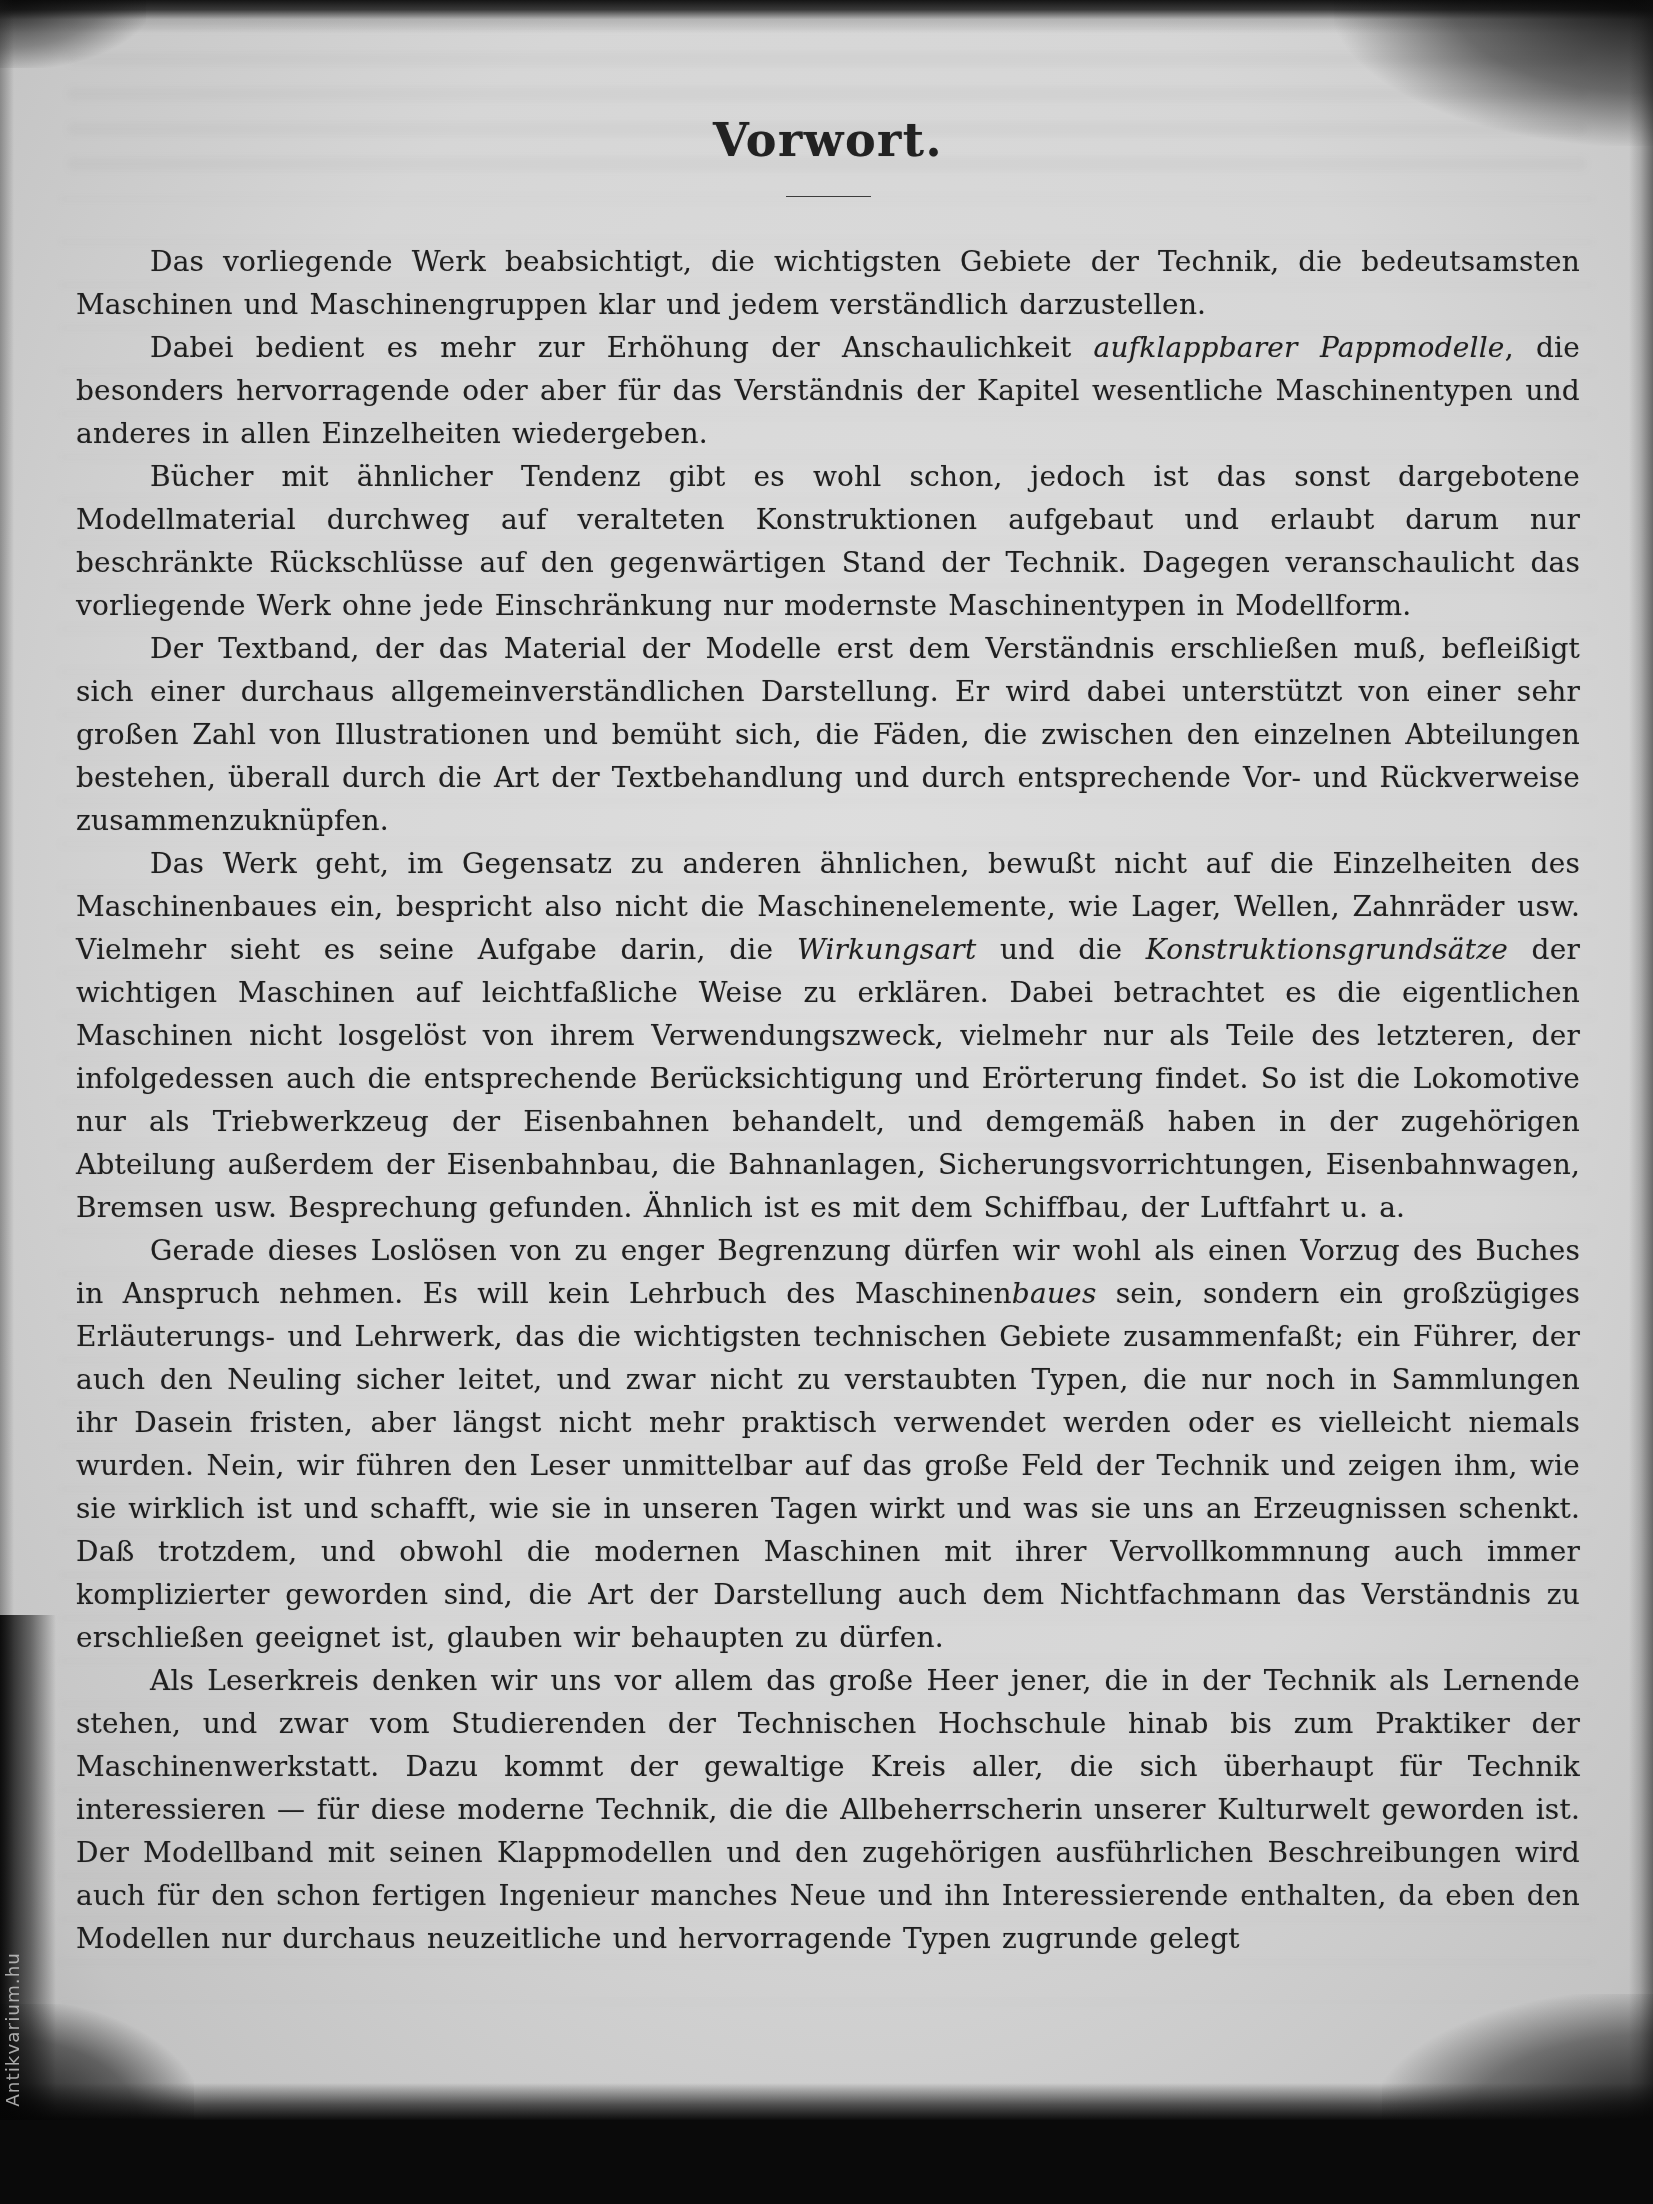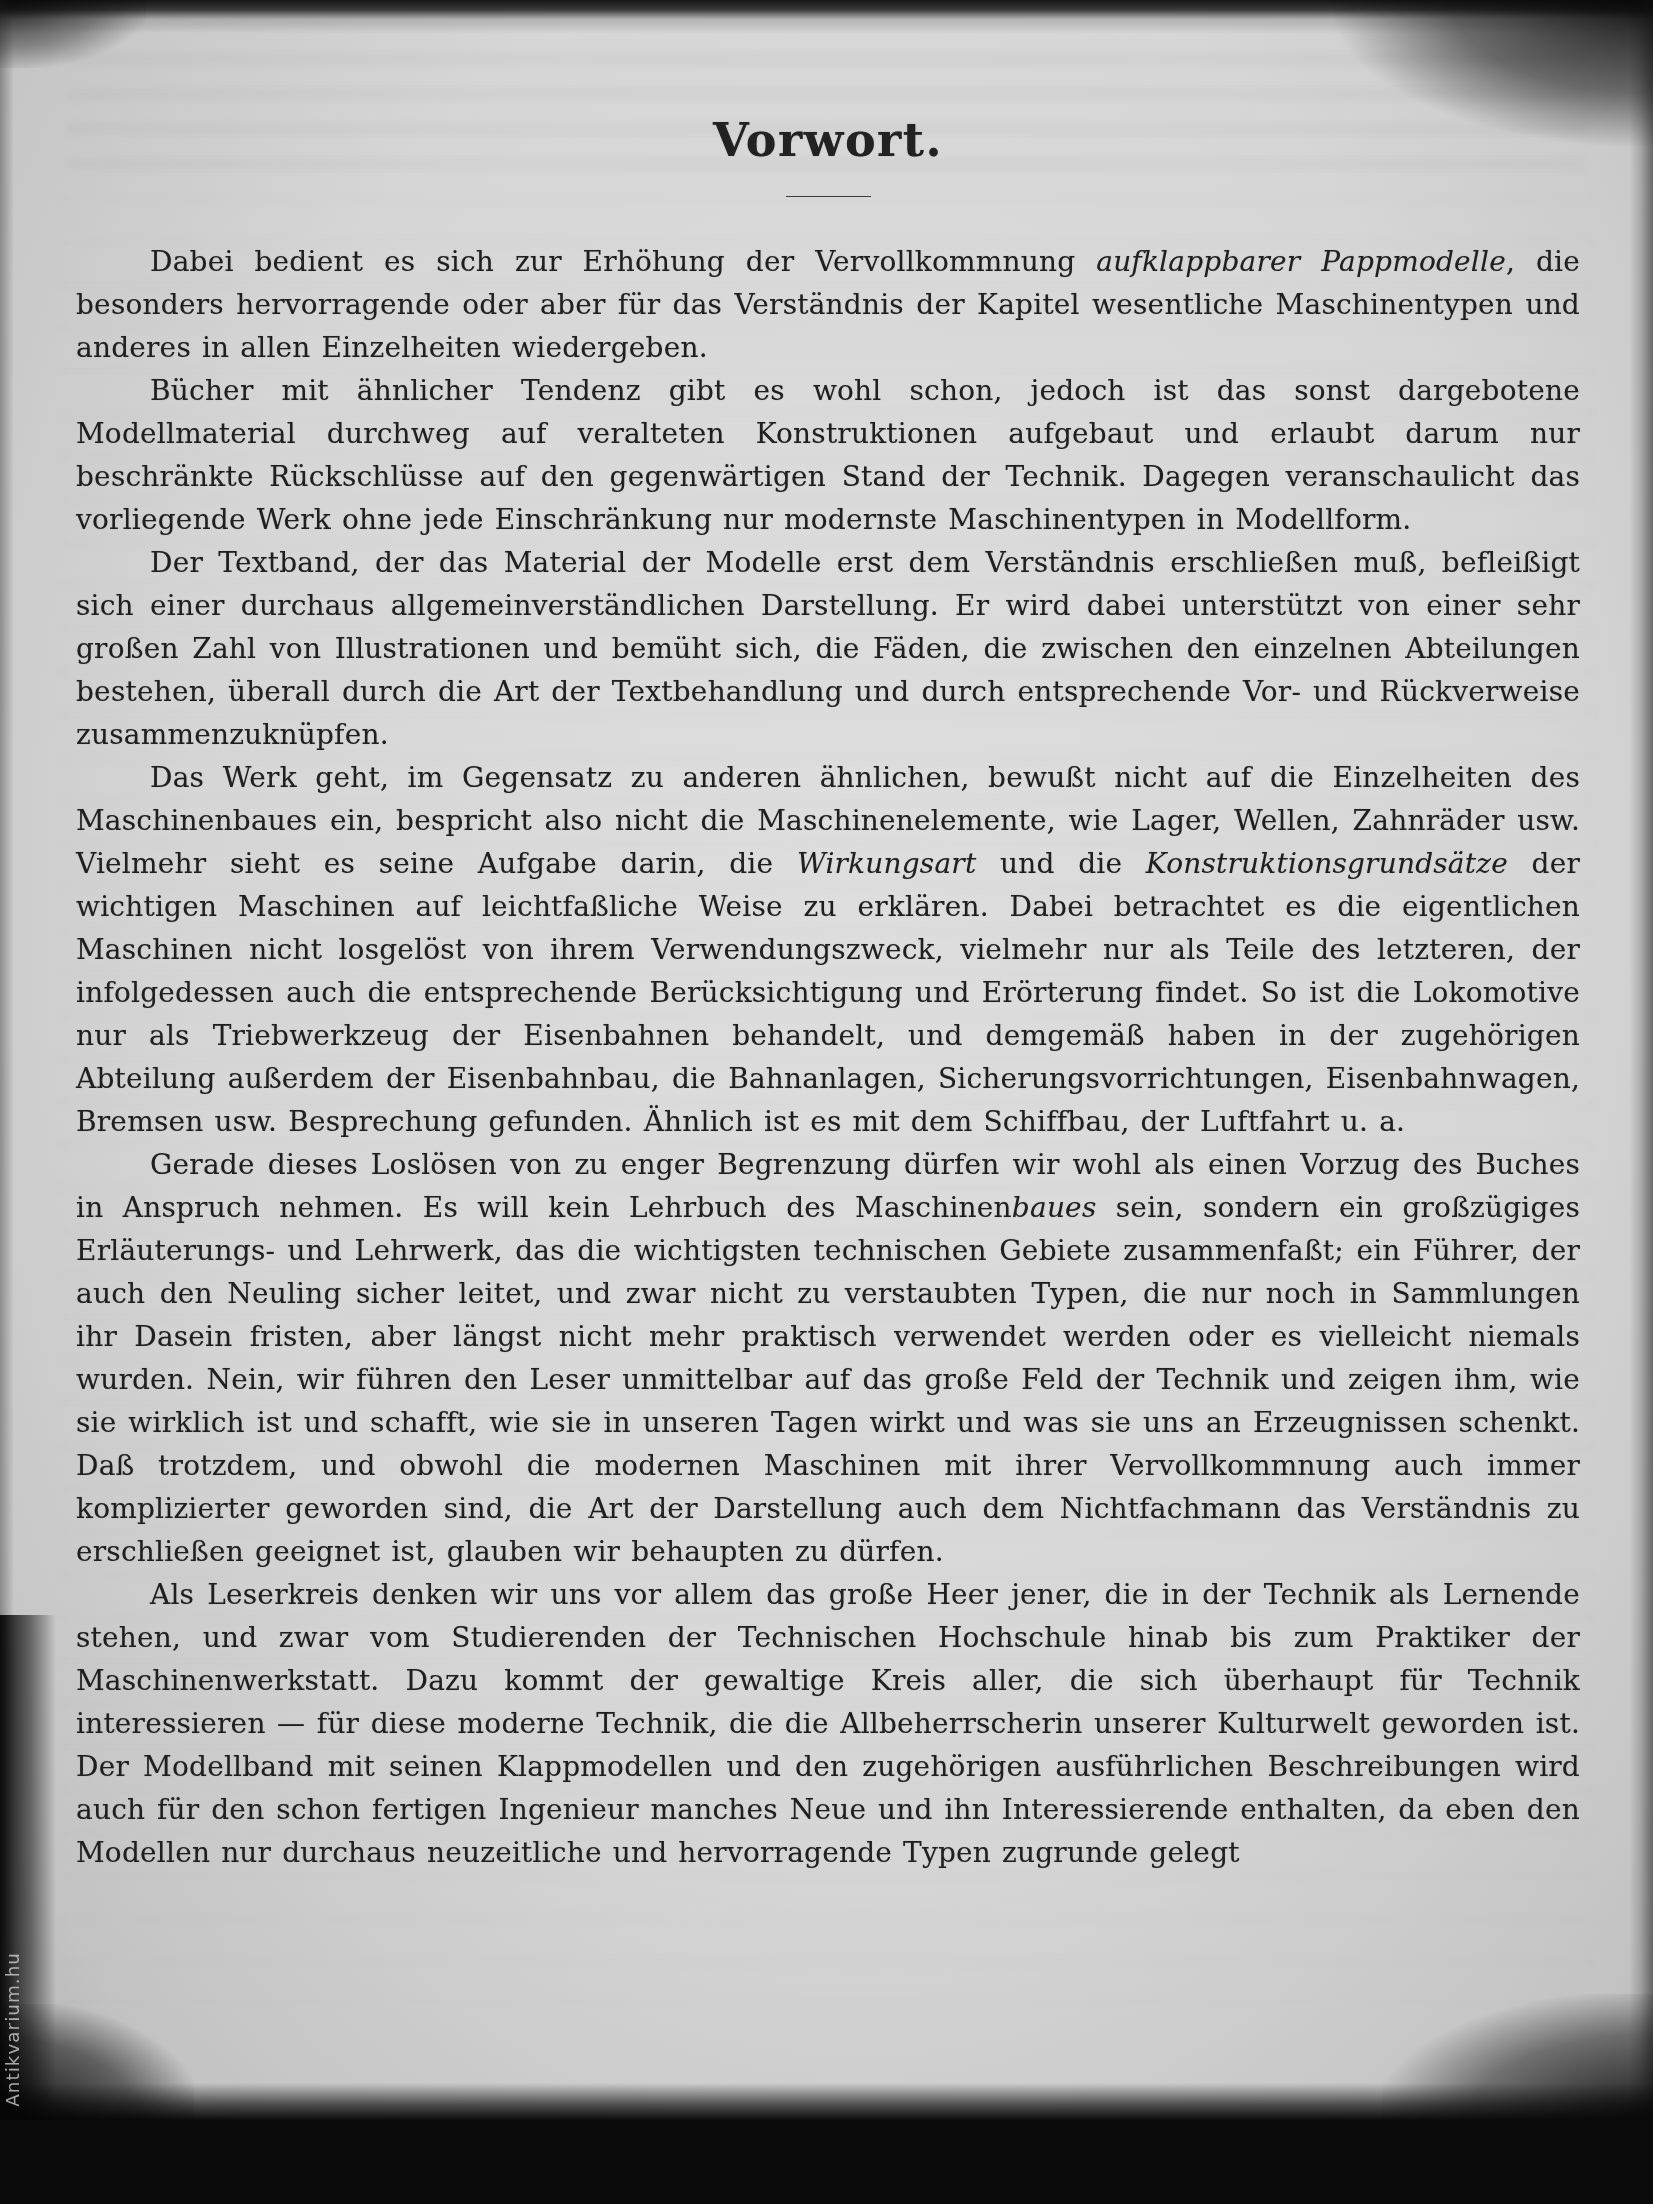--- a/index.html
+++ b/index.html
@@ -124,21 +124,22 @@
 
 <div class="scan">
 
   <div class="ghost ghost-top"></div>
   <div class="ghost ghost-mid"></div>
 
   <main class="page">
     <h1>Vorwort.</h1>
     <div class="title-rule"></div>
     <div id="paragraphs">
-        <p><span>Dabei bedient es sich zur Erhöhung der Vervollkommnung </span><em>aufklappbarer Pappmodelle</em><span>, die besonders hervorragende oder aber für das Verständnis der Kapitel wesentliche Maschinentypen und anderes in allen Einzelheiten wiedergeben.</span></p>
+        <p><span>Das vorliegende Werk beabsichtigt, die wichtigsten Gebiete der Technik, die bedeutsamsten Maschinen und Maschinengruppen klar und jedem verständlich darzustellen.</span></p>
+        <p><span>Dabei bedient es mehr zur Erhöhung der Anschaulichkeit </span><em>aufklappbarer Pappmodelle</em><span>, die besonders hervorragende oder aber für das Verständnis der Kapitel wesentliche Maschinentypen und anderes in allen Einzelheiten wiedergeben.</span></p>
         <p><span>Bücher mit ähnlicher Tendenz gibt es wohl schon, jedoch ist das sonst dargebotene Modellmaterial durchweg auf veralteten Konstruktionen aufgebaut und erlaubt darum nur beschränkte Rückschlüsse auf den gegenwärtigen Stand der Technik.  Dagegen veranschaulicht das vorliegende Werk ohne jede Einschränkung nur modernste Maschinentypen in Modellform.</span></p>
         <p><span>Der Textband, der das Material der Modelle erst dem Verständnis erschließen muß, befleißigt sich einer durchaus allgemeinverständlichen Darstellung.  Er wird dabei unterstützt von einer sehr großen Zahl von Illustrationen und bemüht sich, die Fäden, die zwischen den einzelnen Abteilungen bestehen, überall durch die Art der Textbehandlung und durch entsprechende Vor- und Rückverweise zusammenzuknüpfen.</span></p>
         <p><span>Das Werk geht, im Gegensatz zu anderen ähnlichen, bewußt nicht auf die Einzelheiten des Maschinenbaues ein, bespricht also nicht die Maschinenelemente, wie Lager, Wellen, Zahnräder usw. Vielmehr sieht es seine Aufgabe darin, die </span><em>Wirkungsart</em><span> und die </span><em>Konstruktionsgrundsätze</em><span> der wichtigen Maschinen auf leichtfaßliche Weise zu erklären.  Dabei betrachtet es die eigentlichen Maschinen nicht losgelöst von ihrem Verwendungszweck, vielmehr nur als Teile des letzteren, der infolgedessen auch die entsprechende Berücksichtigung und Erörterung findet.  So ist die Lokomotive nur als Triebwerkzeug der Eisenbahnen behandelt, und demgemäß haben in der zugehörigen Abteilung außerdem der Eisenbahnbau, die Bahnanlagen, Sicherungsvorrichtungen, Eisenbahnwagen, Bremsen usw. Besprechung gefunden.  Ähnlich ist es mit dem Schiffbau, der Luftfahrt u. a.</span></p>
         <p><span>Gerade dieses Loslösen von zu enger Begrenzung dürfen wir wohl als einen Vorzug des Buches in Anspruch nehmen.  Es will kein Lehrbuch des Maschinen</span><em>baues</em><span> sein, sondern ein großzügiges Erläuterungs- und Lehrwerk, das die wichtigsten technischen Gebiete zusammenfaßt; ein Führer, der auch den Neuling sicher leitet, und zwar nicht zu verstaubten Typen, die nur noch in Sammlungen ihr Dasein fristen, aber längst nicht mehr praktisch verwendet werden oder es vielleicht niemals wurden.  Nein, wir führen den Leser unmittelbar auf das große Feld der Technik und zeigen ihm, wie sie wirklich ist und schafft, wie sie in unseren Tagen wirkt und was sie uns an Erzeugnissen schenkt.  Daß trotzdem, und obwohl die modernen Maschinen mit ihrer Vervollkommnung auch immer komplizierter geworden sind, die Art der Darstellung auch dem Nichtfachmann das Verständnis zu erschließen geeignet ist, glauben wir behaupten zu dürfen.</span></p>
         <p><span>Als Leserkreis denken wir uns vor allem das große Heer jener, die in der Technik als Lernende stehen, und zwar vom Studierenden der Technischen Hochschule hinab bis zum Praktiker der Maschinenwerkstatt.  Dazu kommt der gewaltige Kreis aller, die sich überhaupt für Technik interessieren — für diese moderne Technik, die die Allbeherrscherin unserer Kulturwelt geworden ist.  Der Modellband mit seinen Klappmodellen und den zugehörigen ausführlichen Beschreibungen wird auch für den schon fertigen Ingenieur manches Neue und ihn Interessierende enthalten, da eben den Modellen nur durchaus neuzeitliche und hervorragende Typen zugrunde gelegt</span></p>
       </div>
   </main>
 
   <div class="edge edge-top"></div>
   <div class="edge corner-tl"></div>

